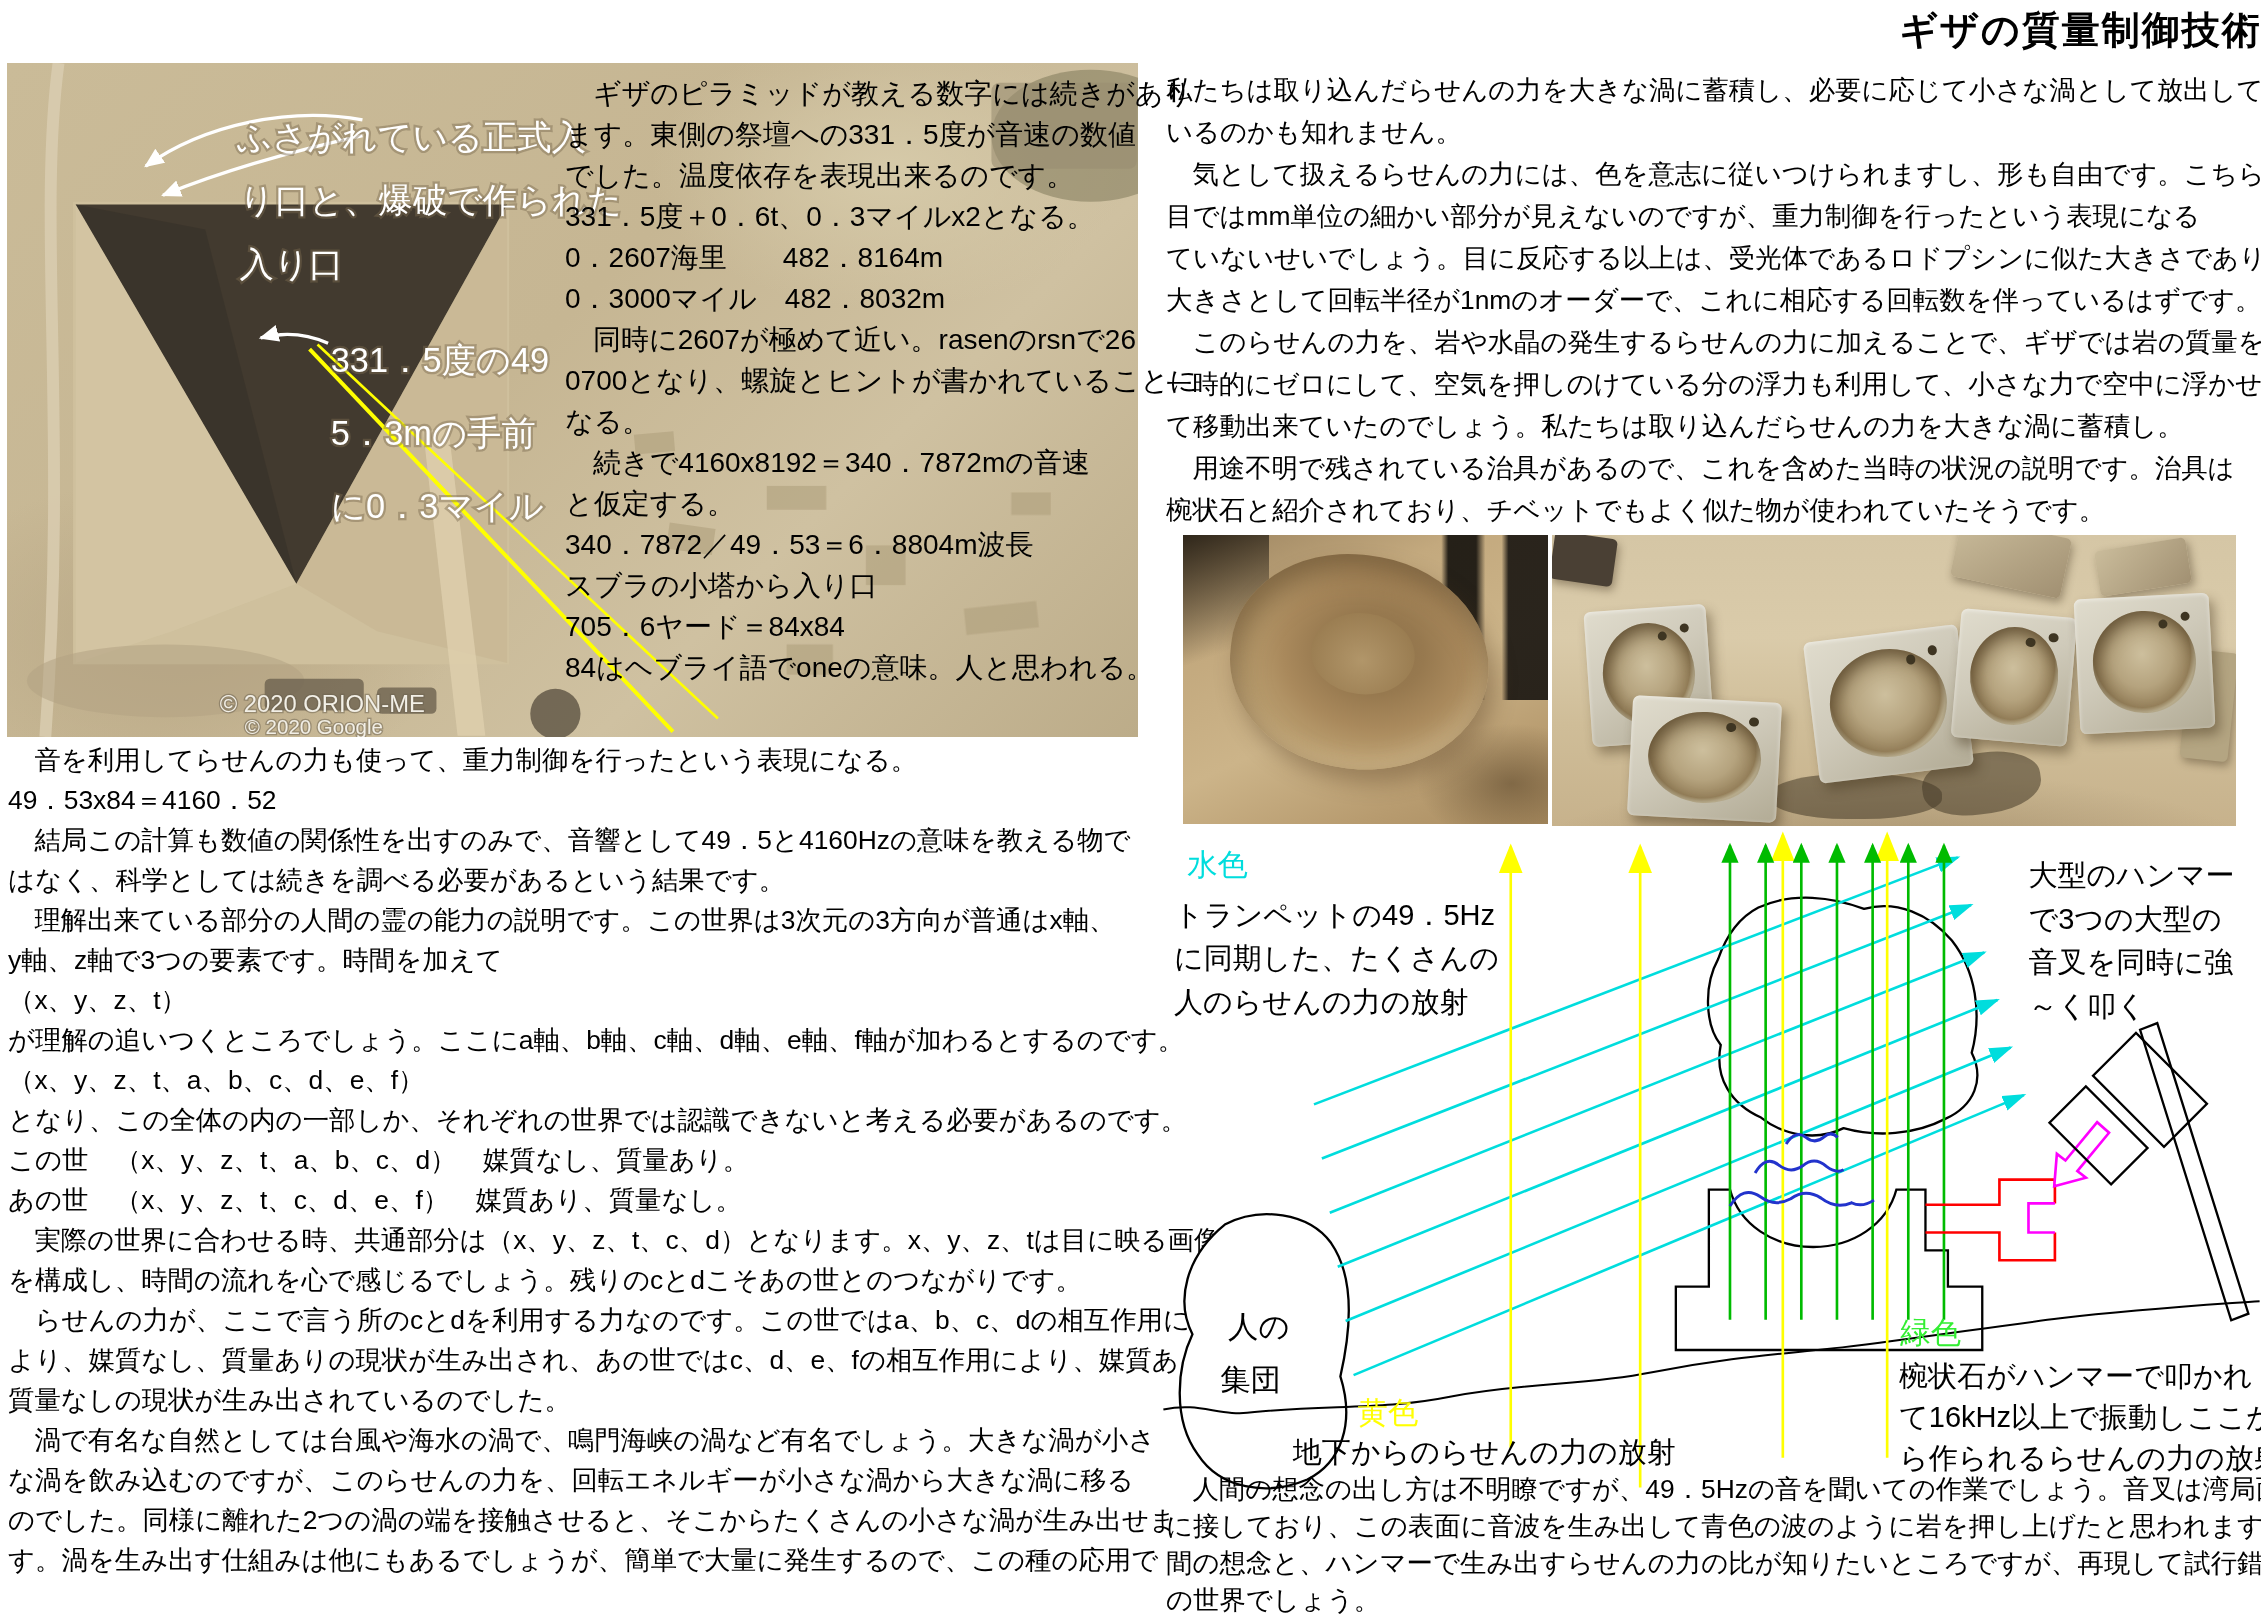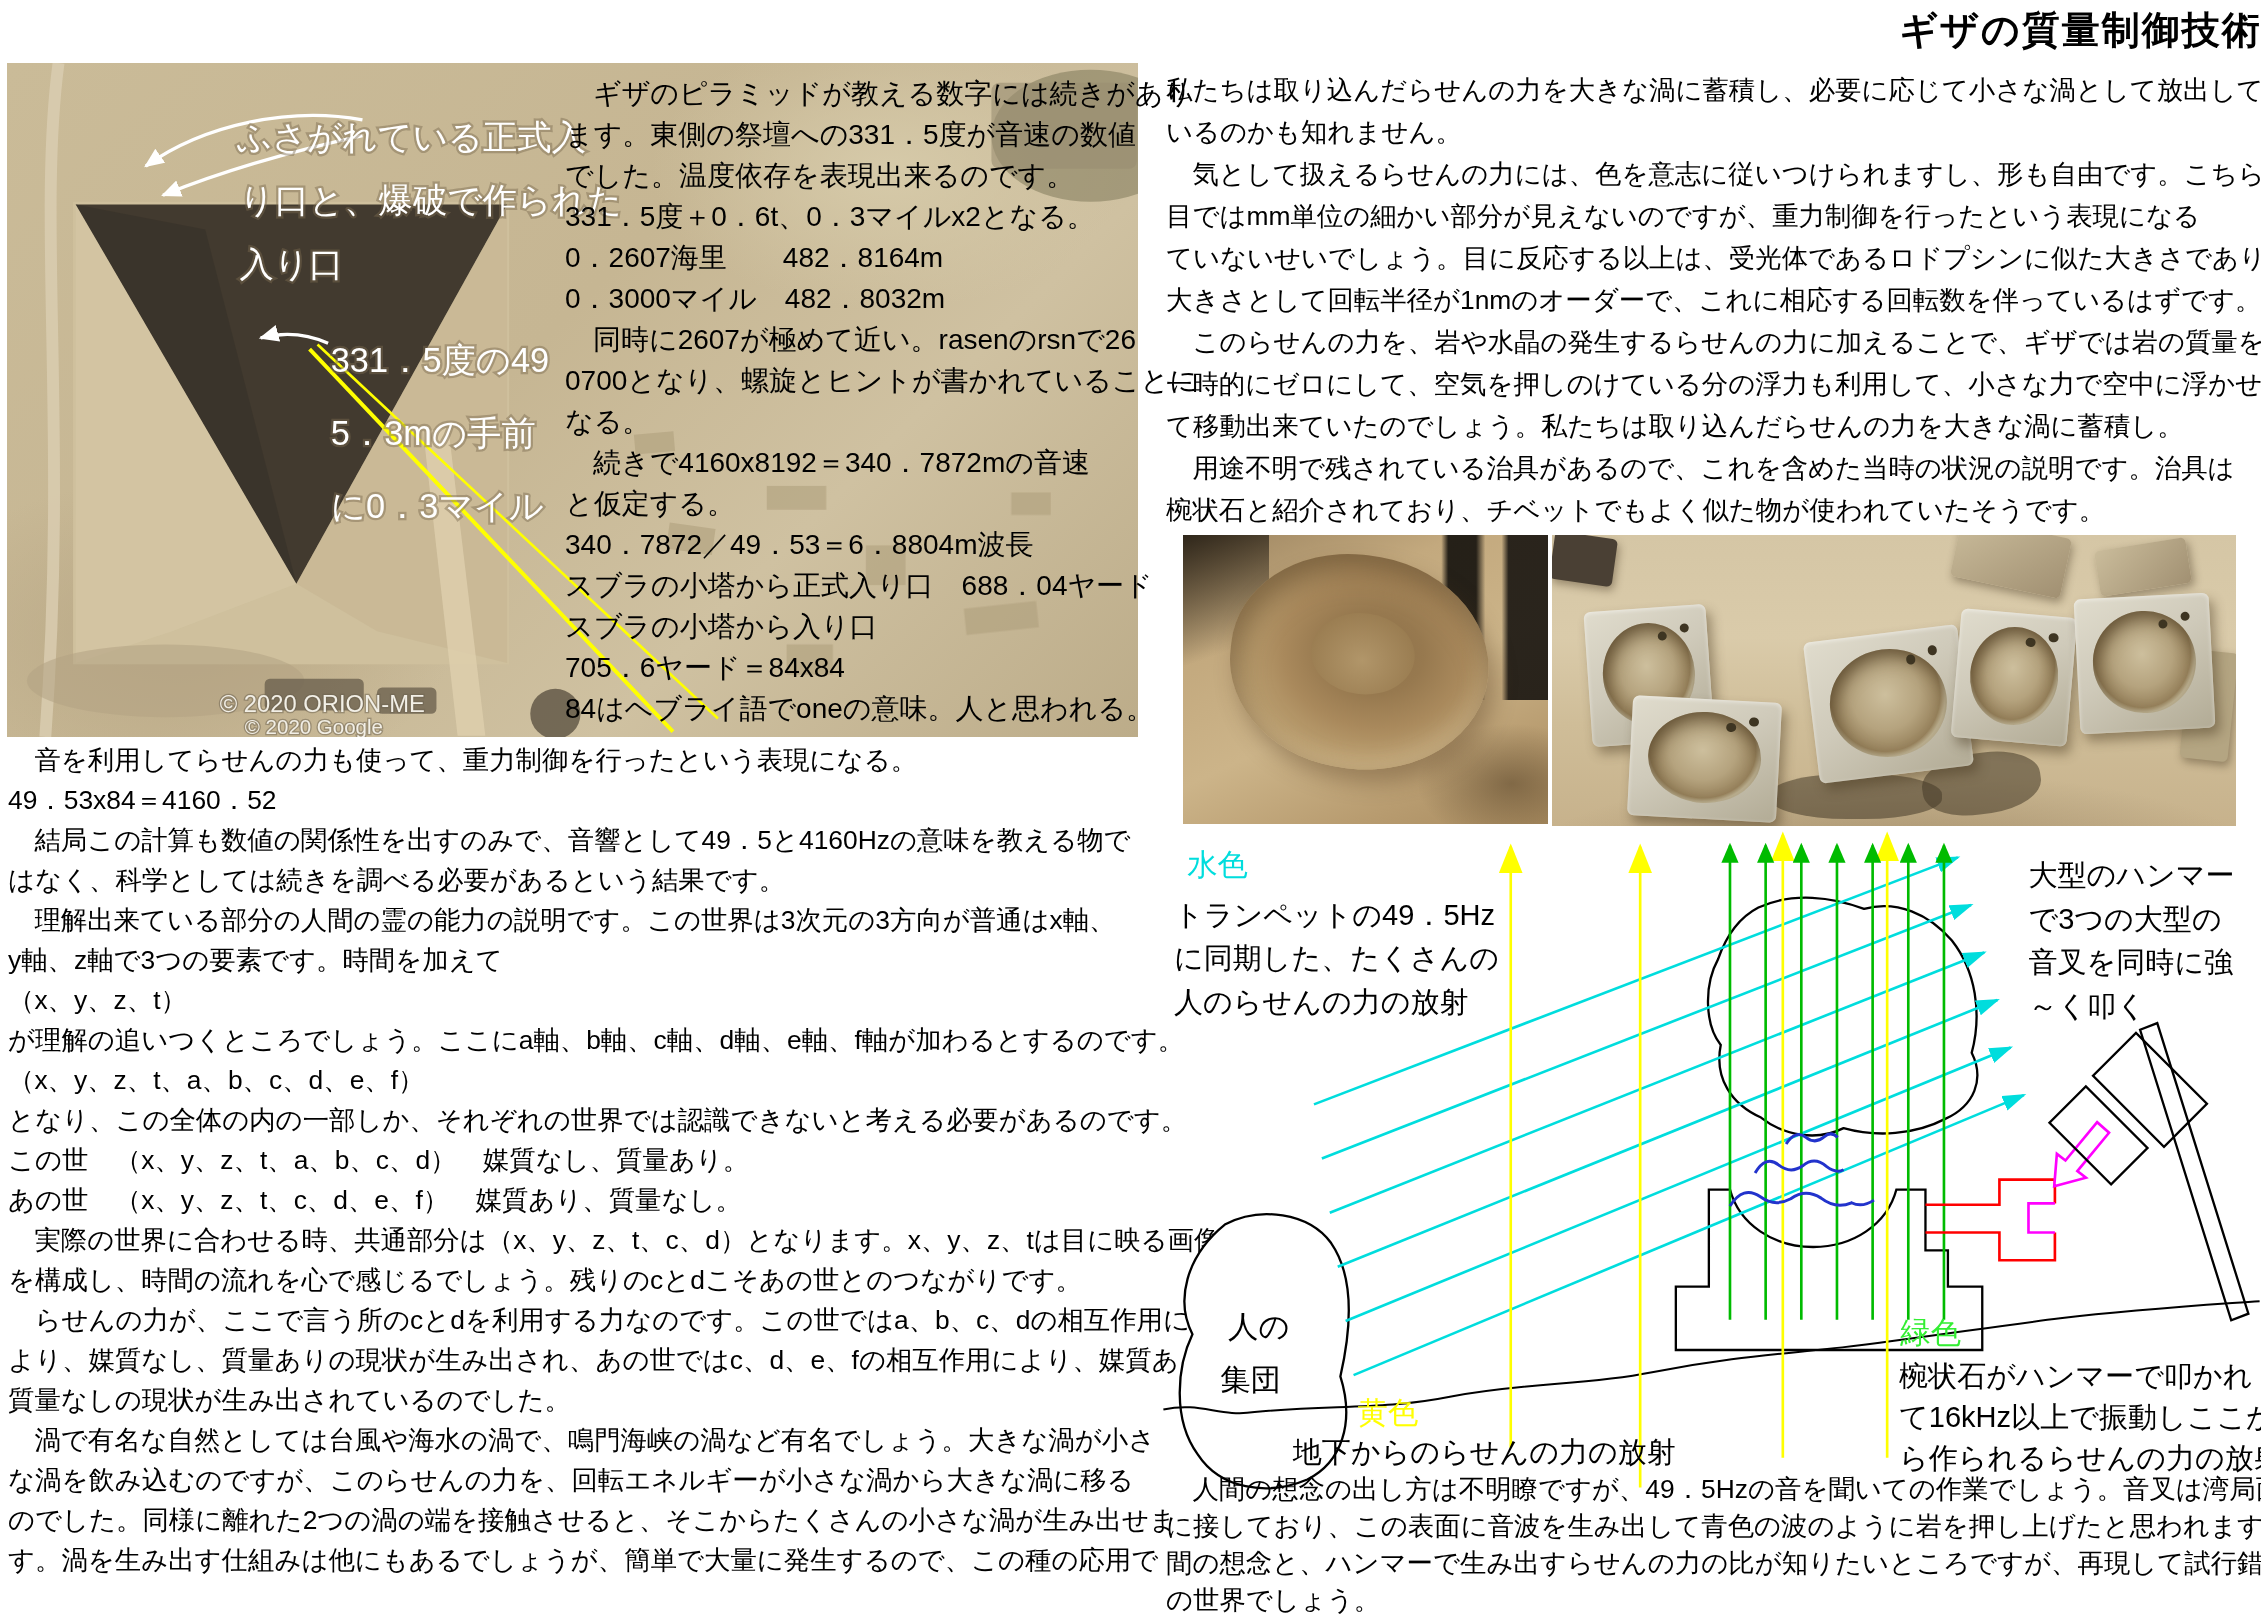--- a/index.html
+++ b/index.html
@@ -146,21 +146,20 @@
     <div class="line">でした。温度依存を表現出来るのです。</div>
     <div class="line">331．5度＋0．6t、0．3マイルx2となる。</div>
     <div class="line">0．2607海里　　482．8164m</div>
     <div class="line">0．3000マイル　482．8032m</div>
     <div class="line">　同時に2607が極めて近い。rasenのrsnで26</div>
     <div class="line">0700となり、螺旋とヒントが書かれていることに</div>
     <div class="line">なる。</div>
     <div class="line">　続きで4160x8192＝340．7872mの音速</div>
     <div class="line">と仮定する。</div>
     <div class="line">340．7872／49．53＝6．8804m波長</div>
-    <div class="line">スブラの小塔から正式入り口　688．04ヤード</div>
     <div class="line">スブラの小塔から入り口</div>
     <div class="line">705．6ヤード＝84x84</div>
     <div class="line">84はヘブライ語でoneの意味。人と思われる。</div>
   </div>
 
 <div class="textcol right-col">
     <div class="line">私たちは取り込んだらせんの力を大きな渦に蓄積し、必要に応じて小さな渦として放出して</div>
     <div class="line">いるのかも知れません。</div>
     <div class="line">　気として扱えるらせんの力には、色を意志に従いつけられますし、形も自由です。こちらの</div>
     <div class="line">目ではmm単位の細かい部分が見えないのですが、重力制御を行ったという表現になる</div>

